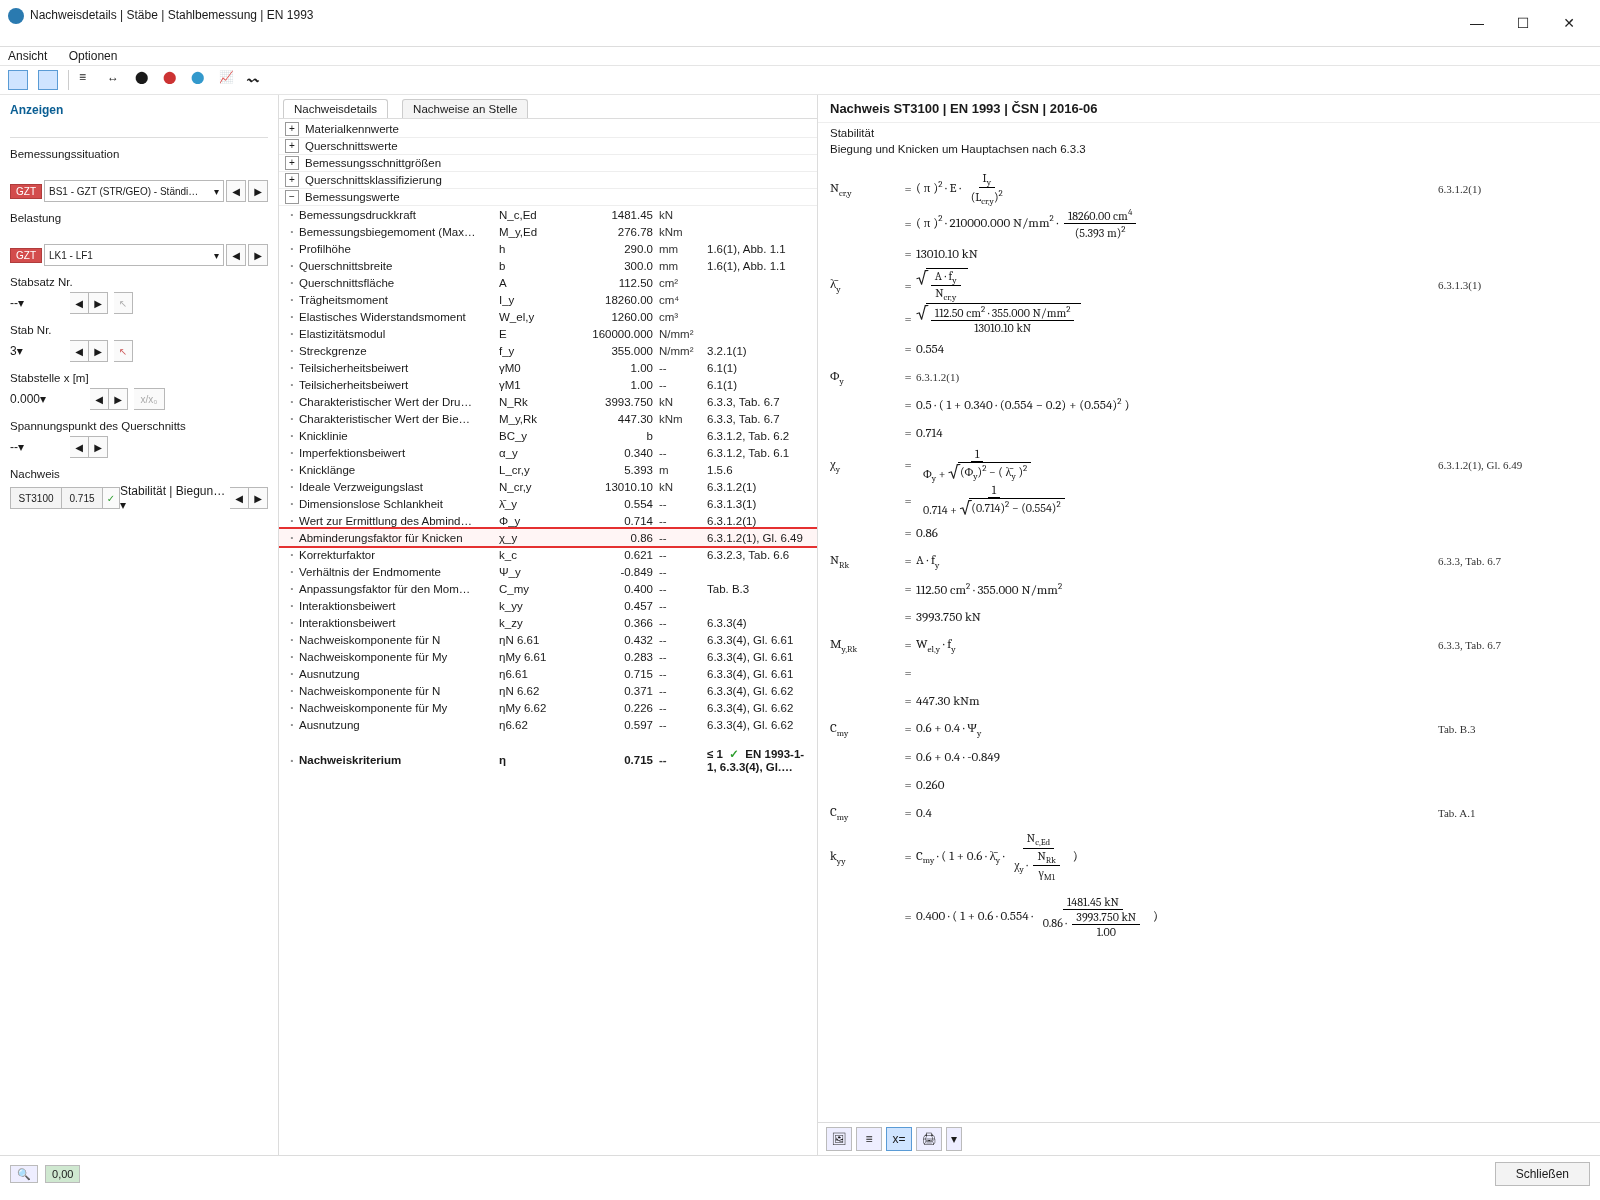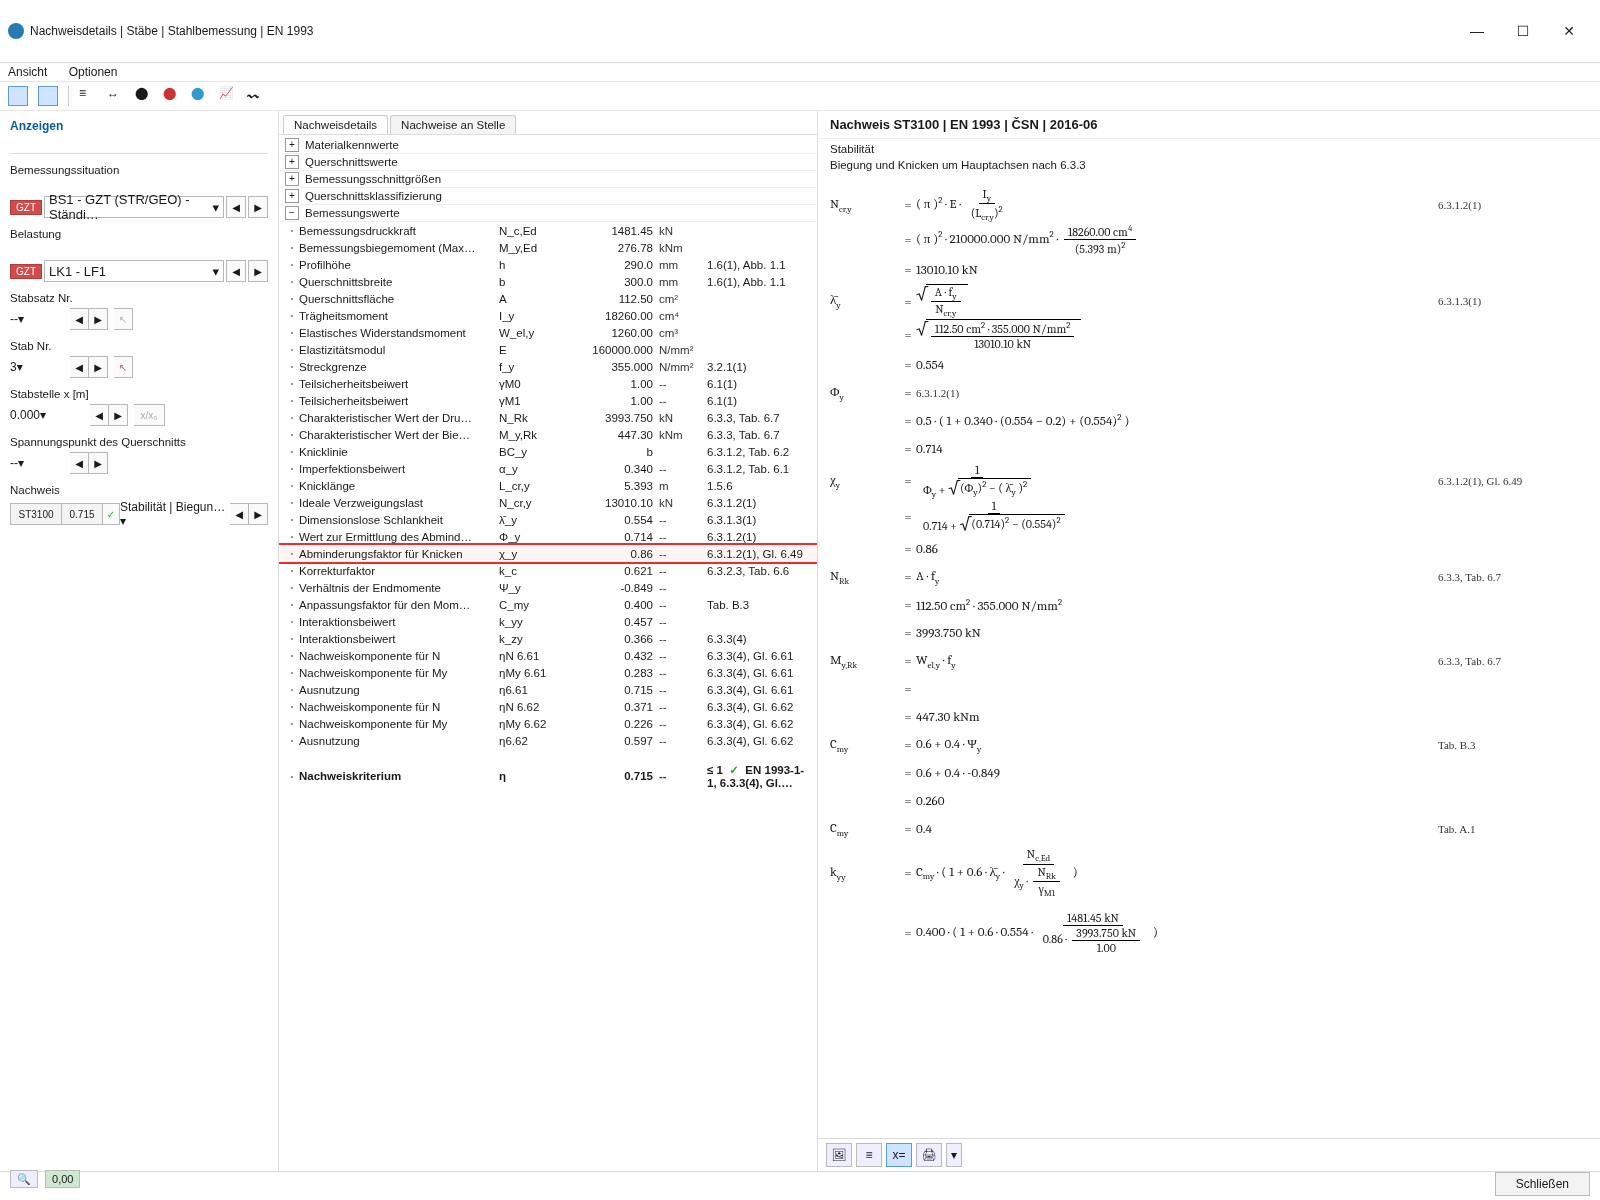--- a/index.html
+++ b/index.html
@@ -1,45 +1,45 @@
 <!DOCTYPE html>
 <html><head>
 <meta charset="utf-8">
 <style>
   html,body{margin:0;padding:0;font-family:"Segoe UI",Arial,sans-serif;font-size:12px;color:#1a1a1a;
     background:#fff;width:1600px;height:1200px;overflow:hidden}
-  .titlebar{display:flex;align-items:center;height:30px;padding:16px 8px;background:#fff;
+  .titlebar{display:flex;height:30px;padding:8px 8px;background:#fff;
     border-bottom:1px solid #ddd}
   .titlebar .icon{width:16px;height:16px;margin-right:6px;background:#2a7ab0;border-radius:50%}
   .titlebar .spacer{flex:1}
   .winbtn{width:46px;height:30px;display:flex;align-items:center;justify-content:center;
     font-size:14px;color:#222}
   .menubar{padding:2px 8px;border-bottom:1px solid #e5e5e5}
   .menubar span{margin-right:18px}
   .toolbar{padding:4px 8px;border-bottom:1px solid #e5e5e5;display:flex;gap:10px}
   .tbtn{width:18px;height:18px;display:inline-block}
   .body{display:flex;height:1060px}
   
   .left{width:258px;border-right:1px solid #dcdcdc;padding:8px 10px;overflow:hidden}
   .left h3{font-size:12px;font-weight:bold;color:#0a5e93;margin:0 0 6px 0;border-bottom:1px solid #ddd;
     padding-bottom:20px}
   .fieldlbl{margin-top:10px;font-size:11.5px}
   .combo{display:flex;align-items:center;margin-top:20px;gap:2px}
   .combo .pill{background:#d34c4c;color:#fff;font-size:10px;padding:1px 5px;border:1px solid #b03c3c}
-  .combo input,.combo .drop{border:1px solid #b8b8b8;height:20px;padding:0 4px;font-size:13px;
+  .combo input,.combo .drop{border:1px solid #b8b8b8;height:20px;padding:0 4px;font-size:10px;
     background:#fff}
   .combo .drop{display:flex;align-items:center;justify-content:space-between}
   .mini{width:18px;height:20px;border:1px solid #b8b8b8;background:#fafafa;display:flex;
     align-items:center;justify-content:center;font-size:10px}
   .left .row2{display:flex;align-items:center;gap:0;margin-top:4px}
   .left .row2 .mini{border-left:none}
   .left .row2 .mini:first-child{border-left:1px solid #b8b8b8}
   
   .mid{width:538px;border-right:1px solid #dcdcdc;display:flex;flex-direction:column}
-  .tabs{display:flex;border-bottom:1px solid #dcdcdc;padding:4px 4px 0 4px;gap:0}
+  .tabs{display:flex;border-bottom:1px solid #dcdcdc;padding:4px 4px 0 4px;gap:12px}
   .tab{border:1px solid #ccc;border-bottom:none;padding:3px 10px;font-size:11.5px;background:#f4f4f4;
     border-radius:3px 3px 0 0;margin-right:2px}
   .tab.active{background:#fff}
   .tree{overflow:auto;flex:1;padding:2px 0}
   .tnode{display:flex;align-items:center;padding:1px 6px;font-size:11.5px;border-bottom:1px solid #eee}
   .tnode.sec{font-weight:normal}
   .tnode .exp{width:12px;height:12px;border:1px solid #999;display:flex;align-items:center;
     justify-content:center;font-size:10px;margin-right:6px;line-height:10px}
   .trow{display:grid;grid-template-columns:14px 200px 60px 100px 48px 1fr;padding:0 6px;
     font-size:11.5px;align-items:center;min-height:17px}
@@ -63,21 +63,21 @@
   .sqrt{display:inline-flex;align-items:stretch}
   .sqrt::before{content:"√";font-size:18px;margin-right:-2px}
   .sqrt .rad{border-top:1px solid #000;padding:0 4px 0 2px}
   sub{font-size:9px}
   sup{font-size:9px}
   .rfoot{border-top:1px solid #dcdcdc;padding:4px 8px;display:flex;gap:4px}
   .rfoot .btn{border:1px solid #bbb;background:#eef;width:24px;height:22px;display:flex;
     align-items:center;justify-content:center;font-size:12px}
   .rfoot .btn.sel{background:#cfe4ff;border-color:#5a9bd5}
   
-  .footer{display:flex;align-items:flex-start;border-top:1px solid #dcdcdc;height:36px;
+  .footer{display:flex;align-items:center;border-top:1px solid #dcdcdc;height:36px;
     padding:0 10px;justify-content:space-between}
   .footer .btn{border:1px solid #bbb;padding:4px 20px;background:#f3f3f3}
   .sbtn{border:1px solid #bbb;background:#eef;padding:2px 6px;margin-right:4px;font-size:11px}
   .check{color:#2e9e2e;font-weight:bold}
 </style>
 </head>
 <body>
 
 <div class="titlebar">
   <div class="icon"></div>

